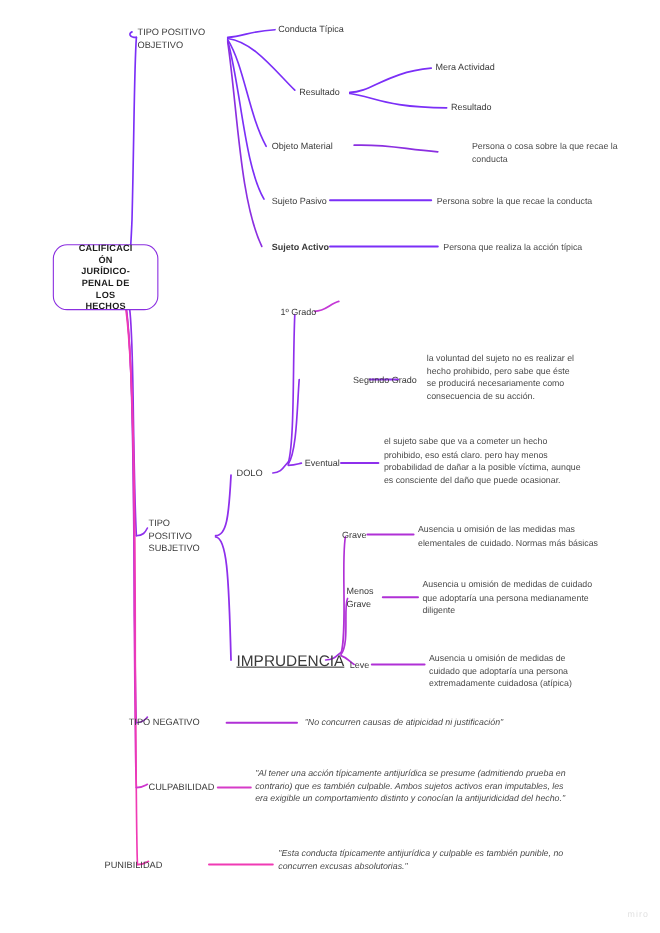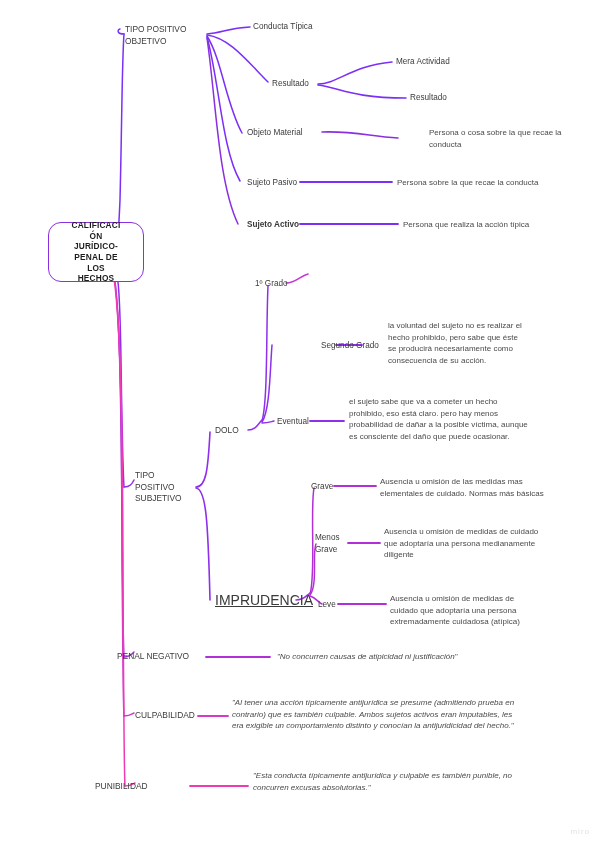--- a/index.html
+++ b/index.html
@@ -92,21 +92,21 @@
 LOS
 HECHOS</div>
 
   <div class="lbl" style="left:125px;top:24px;width:90px;font-size:8.4px;">TIPO POSITIVO
 OBJETIVO</div>
 
   <div class="lbl" style="left:135px;top:470px;width:70px;font-size:8.4px;">TIPO
 POSITIVO
 SUBJETIVO</div>
 
-  <div class="lbl" style="left:117px;top:651px;width:96px;font-size:8.4px;">PENAL NEGATIVO</div>
+  <div class="lbl" style="left:117px;top:651px;width:96px;font-size:8.4px;">TIPO NEGATIVO</div>
   <div class="desc it" style="left:277px;top:651px;width:320px;">"No concurren causas de atipicidad ni justificación"</div>
 
   <div class="lbl" style="left:135px;top:710px;width:96px;font-size:8.4px;">CULPABILIDAD</div>
   <div class="desc it" style="left:232px;top:697px;width:366px;">"Al tener una acción típicamente antijurídica se presume (admitiendo prueba en
 contrario) que es también culpable. Ambos sujetos activos eran imputables, les
 era exigible un comportamiento distinto y conocían la antijuridicidad del hecho."</div>
 
   <div class="lbl" style="left:95px;top:781px;width:96px;font-size:8.4px;">PUNIBILIDAD</div>
   <div class="desc it" style="left:253px;top:770px;width:340px;">"Esta conducta típicamente antijurídica y culpable es también punible, no
 concurren excusas absolutorias."</div>

